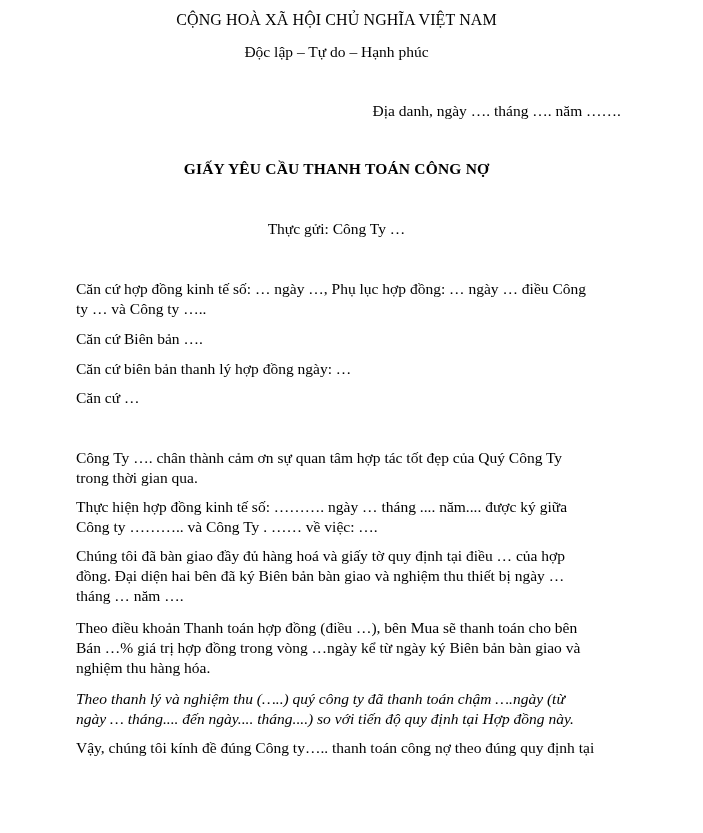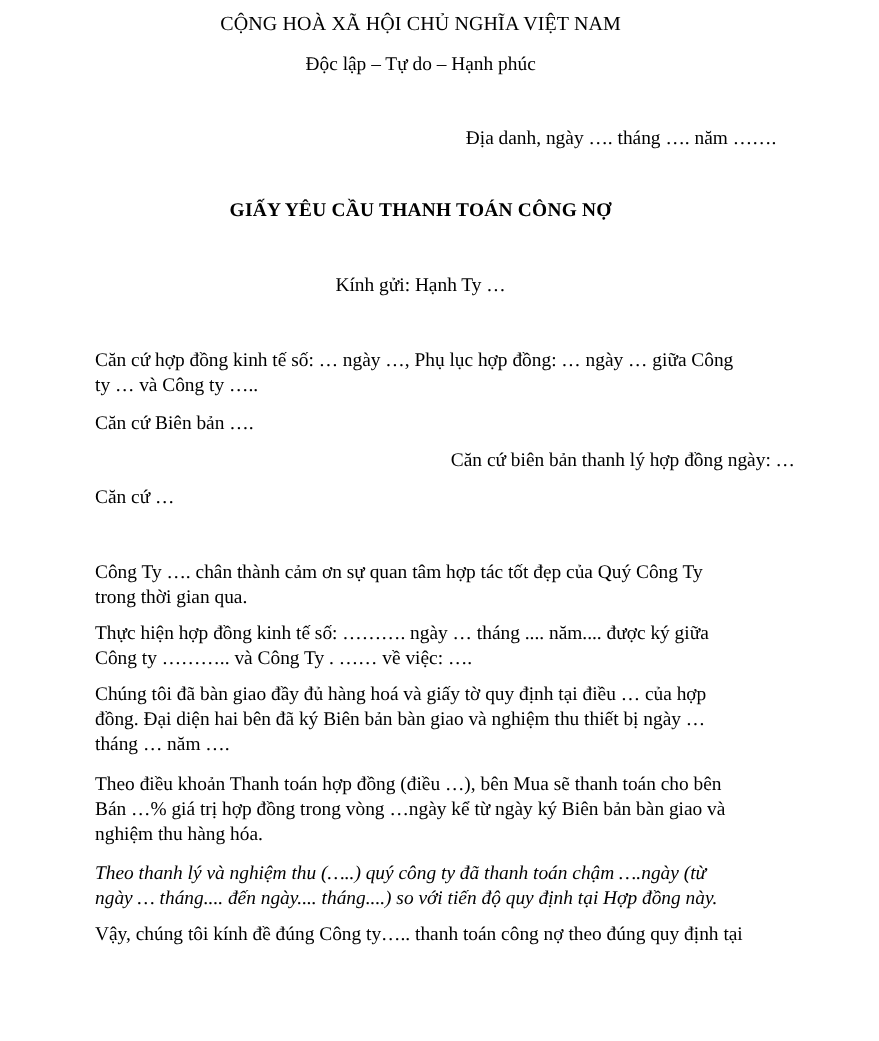--- a/index.html
+++ b/index.html
@@ -70,30 +70,30 @@
   <div class="abs center nation">CỘNG HOÀ XÃ HỘI CHỦ NGHĨA VIỆT NAM</div>
 
   <div class="abs center motto">
     <span>Độc lập – Tự do – Hạnh phúc</span>
   </div>
 
   <div class="abs place-date">Địa danh, ngày …. tháng ….  năm …….</div>
 
   <div class="abs center title">GIẤY YÊU CẦU THANH TOÁN CÔNG NỢ</div>
 
-  <div class="abs center recipient">Kính gửi: Hạnh Ty …</div>
+  <div class="abs center recipient">Thực gửi: Công Ty …</div>
 
   <div class="para" style="top:279px;">
-    <span class="ln">Căn cứ hợp đồng kinh tế số: … ngày …, Phụ lục hợp đồng: … ngày … giữa Công</span>
+    <span class="ln">Căn cứ hợp đồng kinh tế số: … ngày …, Phụ lục hợp đồng: … ngày … điều Công</span>
     <span class="ln">ty … và Công  ty …..</span>
   </div>
   <div class="para" style="top:329px;">
     <span class="ln">Căn cứ Biên bản ….</span>
   </div>
-  <div class="para" style="top:359px;text-align:right;">
+  <div class="para" style="top:359px;">
     <span class="ln">Căn cứ biên bản thanh lý hợp đồng ngày: …</span>
   </div>
   <div class="para" style="top:388px;">
     <span class="ln">Căn cứ …</span>
   </div>
 
   <div class="para" style="top:448px;">
     <span class="ln">Công Ty …. chân thành cảm ơn sự quan tâm hợp tác tốt đẹp của Quý Công Ty</span>
     <span class="ln">trong thời gian qua.</span>
   </div>

